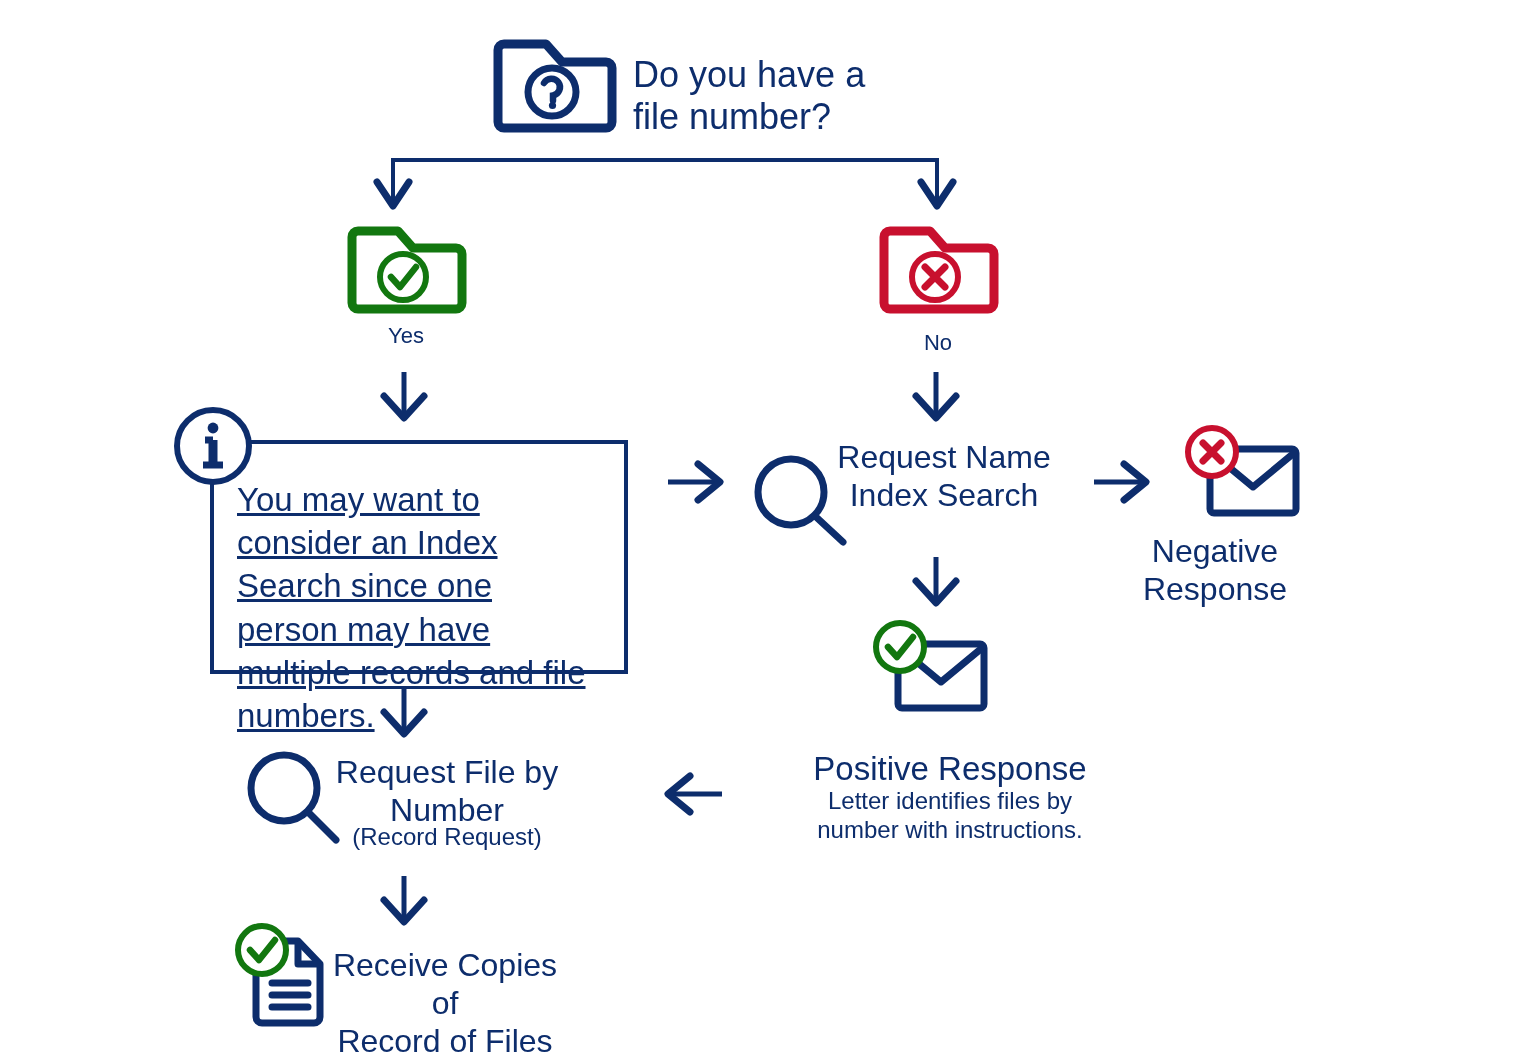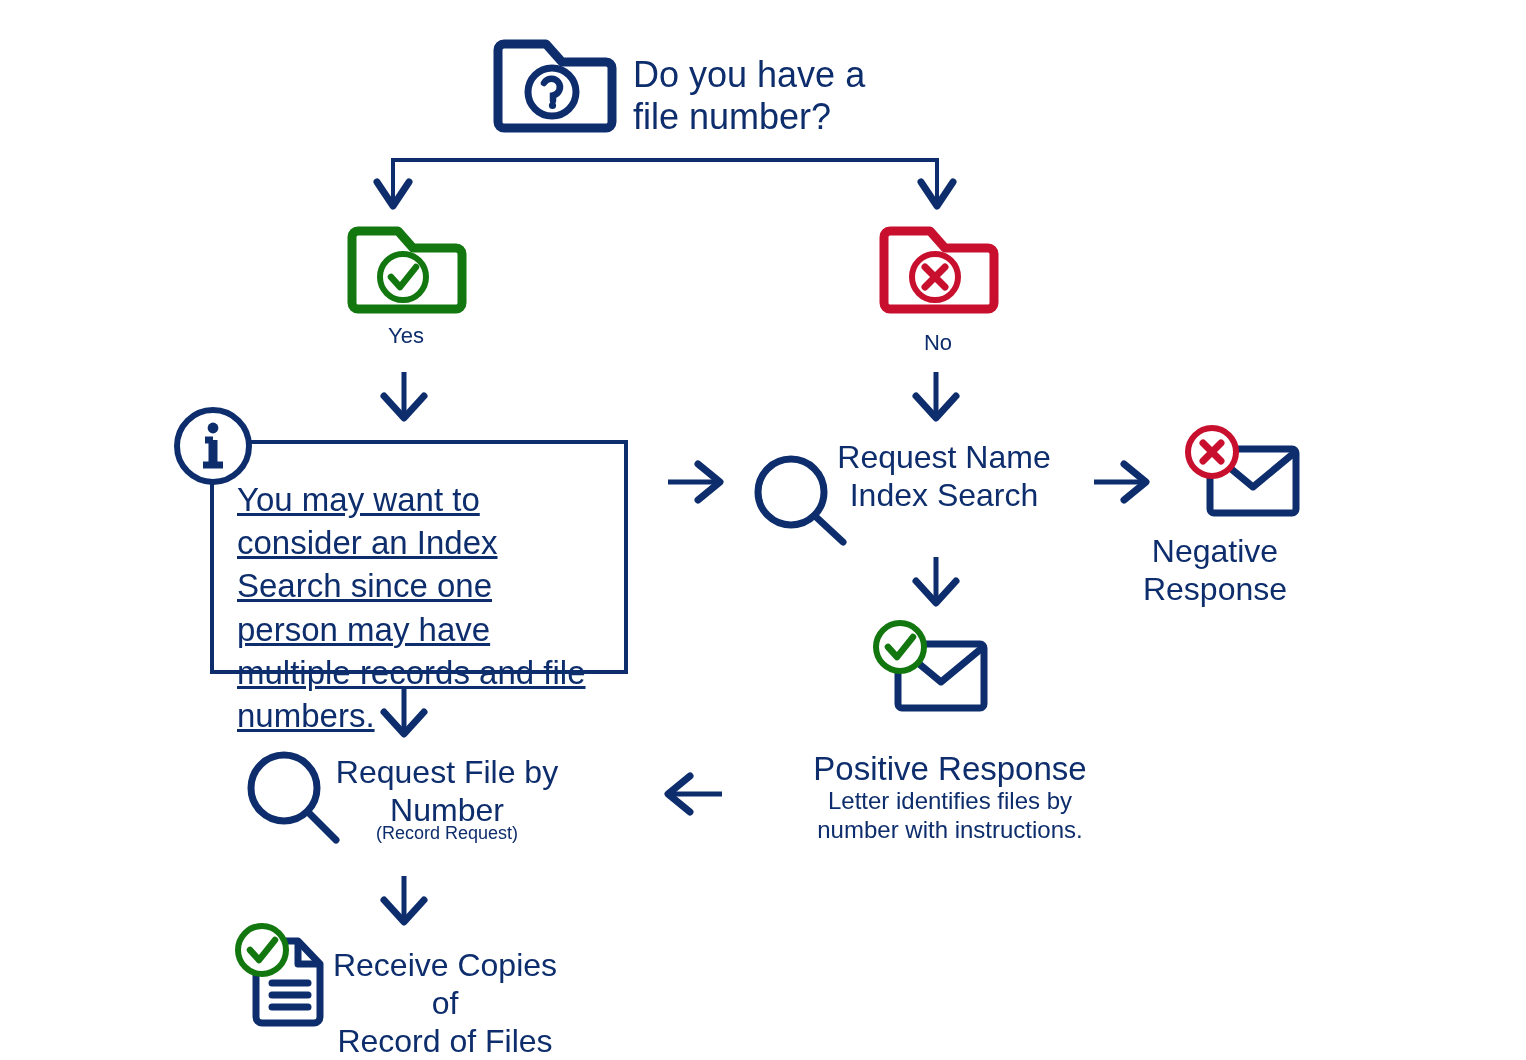--- a/index.html
+++ b/index.html
@@ -24,21 +24,21 @@
     line-height: 1.18;
     white-space: pre-line;
     text-align: center;
   }
   .t-question {
     font-size: 36px;
     text-align: left;
   }
   .t-yesno { font-size: 22px; }
   .t-node  { font-size: 32px; }
-  .t-sub   { font-size: 18px; }
+  .t-sub   { font-size: 24px; }
   .t-body  { font-size: 33px; text-align: left; line-height: 1.31; text-decoration: underline; }
   .t-strong { font-size: 33px; }
   .t-small { font-size: 24px; line-height: 1.22; }
 
   .infobox {
     border: 4px solid #0d2d6c;
     box-sizing: border-box;
     background: transparent;
   }
   svg { display: block; overflow: visible; }

